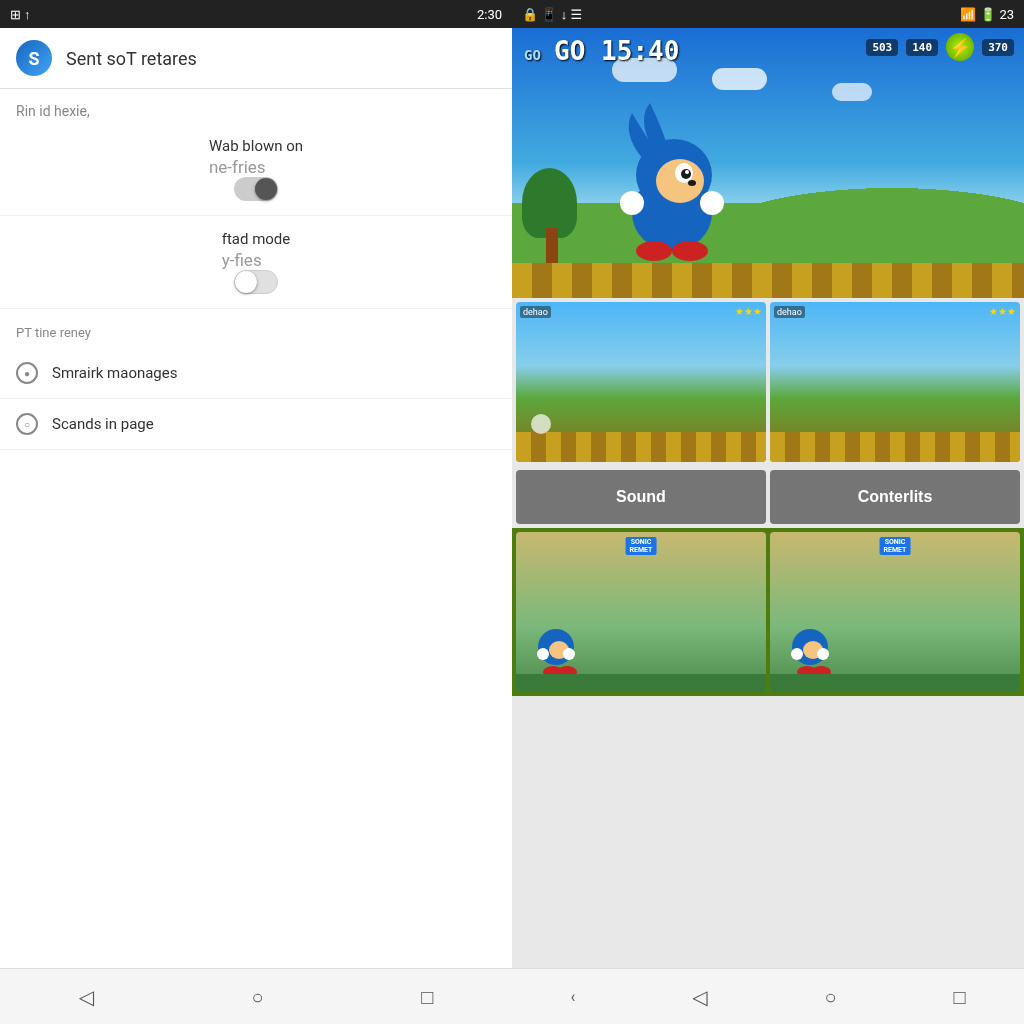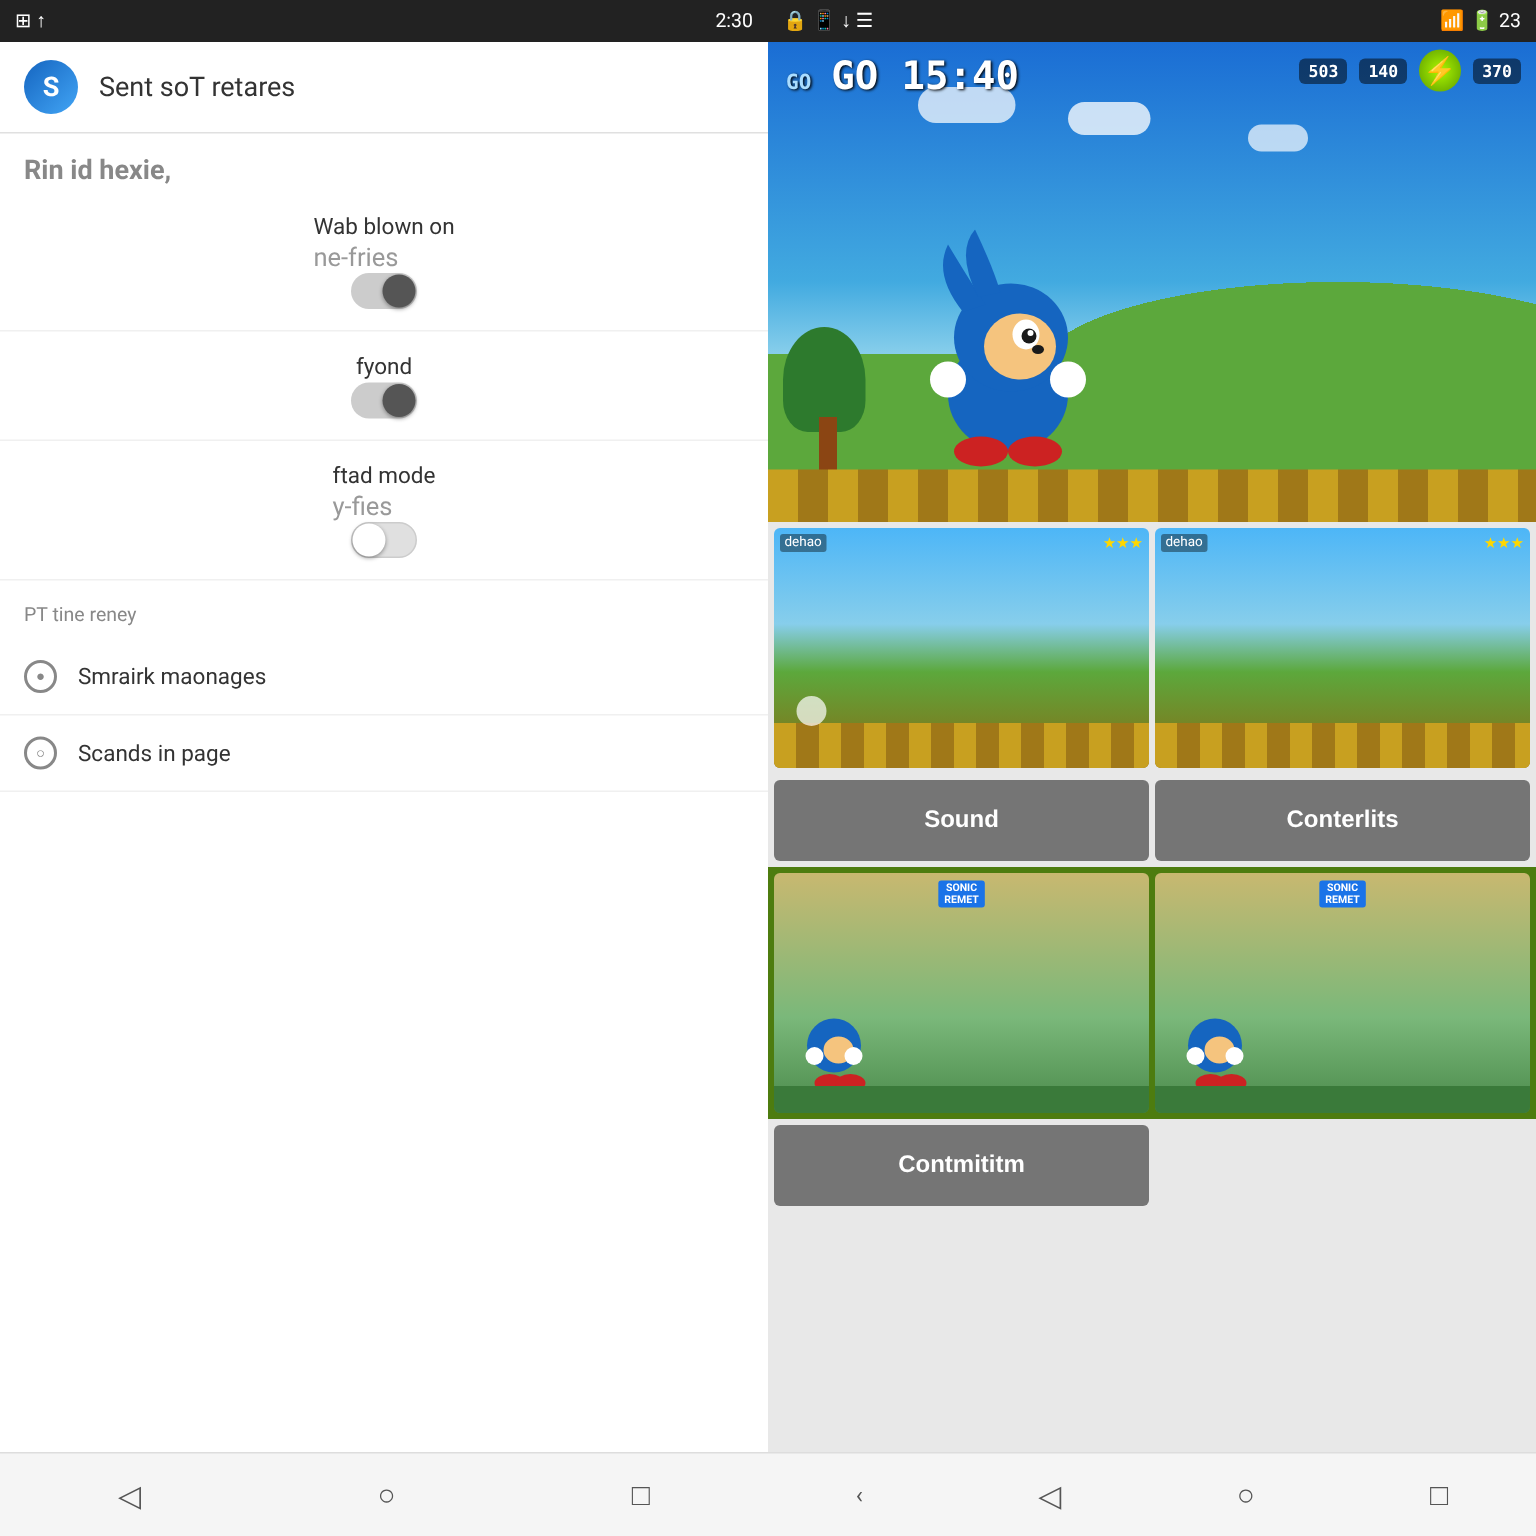--- a/index.html
+++ b/index.html
@@ -55,23 +55,23 @@
     }
 
     .app-title {
       font-size: 18px;
       color: #333;
       font-weight: 400;
     }
 
     .settings-section {
       padding: 14px 16px 4px 16px;
-      font-size: 18px;
+      font-size: 14px;
       color: #888;
-      font-weight: 700;
+      font-weight: 400;
     }
 
     .settings-item {
       display: flex;
       align-items: center;
       justify-content: space-between;
       padding: 14px 16px;
       border-bottom: 1px solid #f0f0f0;
       flex-direction: column;
     }
@@ -189,21 +189,21 @@
       height: 28px;
       display: flex;
       align-items: center;
       justify-content: space-between;
       padding: 0 10px;
       font-size: 13px;
     }
 
     .game-hero {
       width: 100%;
-      height: 320px;
+      height: 270px;
       background: linear-gradient(180deg, #1a6dd4 0%, #4db6f7 40%, #6ecf6e 70%, #5ca83c 100%);
       position: relative;
       overflow: hidden;
     }
 
     .game-hero-bg {
       position: absolute;
       inset: 0;
       background:
         radial-gradient(ellipse 200px 60px at 380px 220px, #5ca83c 100%, transparent),
@@ -429,29 +429,20 @@
   <div class="settings-item">
     <div class="settings-item-text">
       <div class="title">Wab blown on</div>
       <div class="subtitle">ne-fries</div>
     </div>
     <div class="toggle on">
       <div class="toggle-knob"></div>
     </div>
   </div>
 
-  <div class="settings-item">
-    <div class="settings-item-text">
-      <div class="title">fyond</div>
-      <div class="subtitle"></div>
-    </div>
-    <div class="toggle on">
-      <div class="toggle-knob"></div>
-    </div>
-  </div>
 
   <div class="settings-item">
     <div class="settings-item-text">
       <div class="title">ftad mode</div>
       <div class="subtitle">y-fies</div>
     </div>
     <div class="toggle off">
       <div class="toggle-knob"></div>
     </div>
   </div>
@@ -575,23 +566,20 @@
         <ellipse cx="28" cy="28" rx="10" ry="9" fill="#f5c47e"></ellipse>
         <ellipse cx="22" cy="50" rx="10" ry="6" fill="#cc2222"></ellipse>
         <ellipse cx="36" cy="50" rx="10" ry="6" fill="#cc2222"></ellipse>
         <circle cx="12" cy="32" r="6" fill="white"></circle>
         <circle cx="38" cy="32" r="6" fill="white"></circle>
       </svg>
       <div style="position:absolute;bottom:0;left:0;right:0;height:18px;background:#3a7a3a"></div>
     </div>
   </div>
 
-  <div class="bottom-action-row">
-    <button class="bottom-action-btn">Contmititm</button>
-  </div>
 
   <div class="nav-bar-right">
     <div class="nav-btn" style="font-size:16px;">‹</div>
     <div class="nav-btn">◁</div>
     <div class="nav-btn">○</div>
     <div class="nav-btn">□</div>
   </div>
 
 </div>
 

